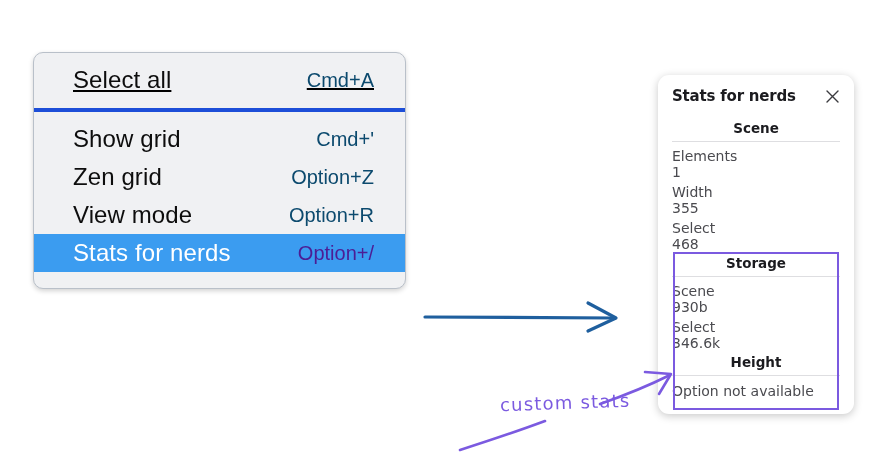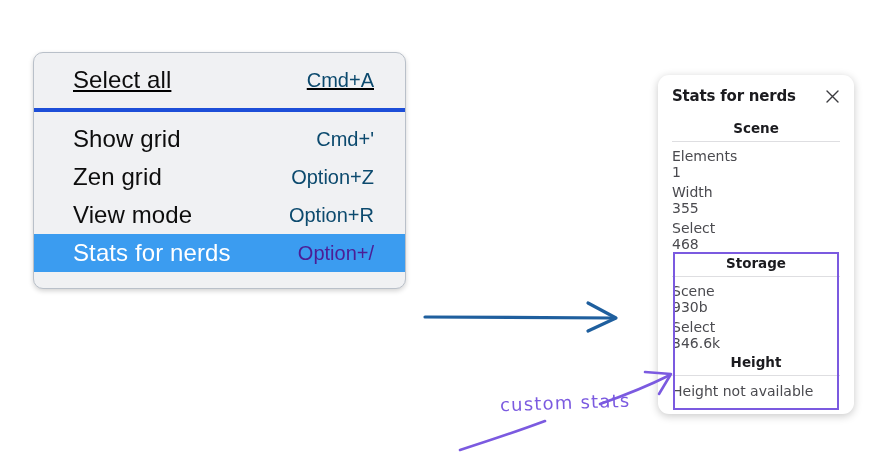--- a/index.html
+++ b/index.html
@@ -225,21 +225,21 @@
     </div>
     <div class="stat-row">
       <span class="k">Select</span>
       <span class="v">346.6k</span>
     </div>
   </div>
 
   <div>
     <div class="section-title">Height</div>
     <div class="divider"></div>
-    <div class="stat-note">Height not available</div>
+    <div class="stat-note">Option not available</div>
   </div>
 </div>
 
 <div class="highlight-box"></div>
 
 <svg class="annot-svg" viewBox="0 0 873 461">
 
   <g>
     <path d="M425 317 L613 318" stroke="#1f5f9e" stroke-width="3.2" fill="none" stroke-linecap="round"></path>
     <path d="M588 303 L616 318 L588 331" stroke="#1f5f9e" stroke-width="3.2" fill="none" stroke-linecap="round" stroke-linejoin="round"></path>

